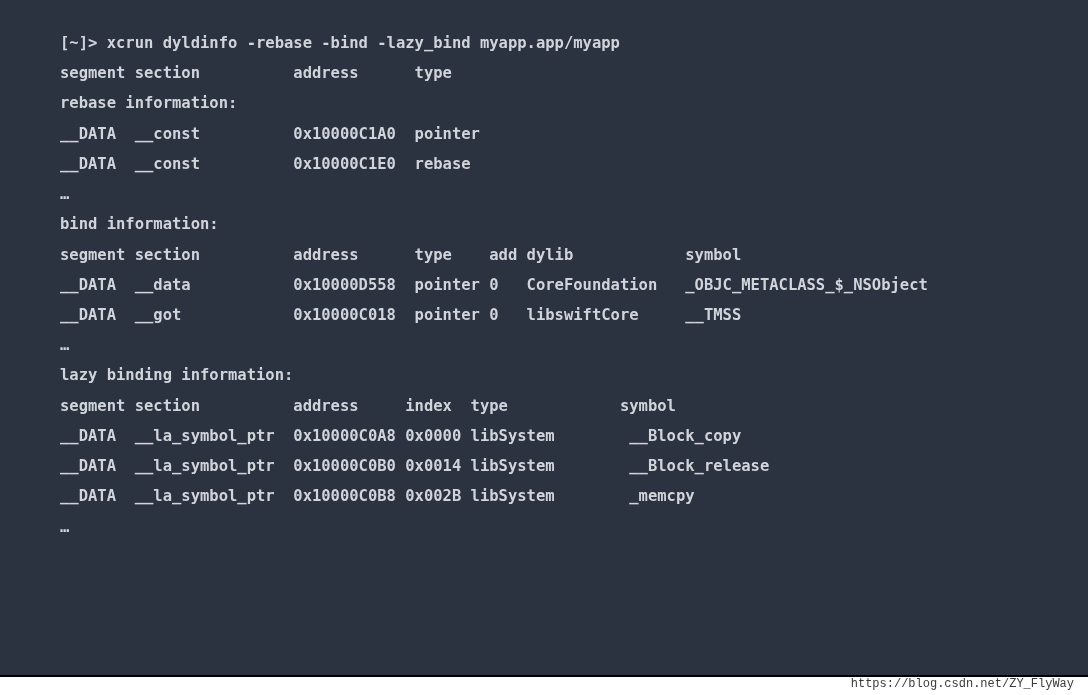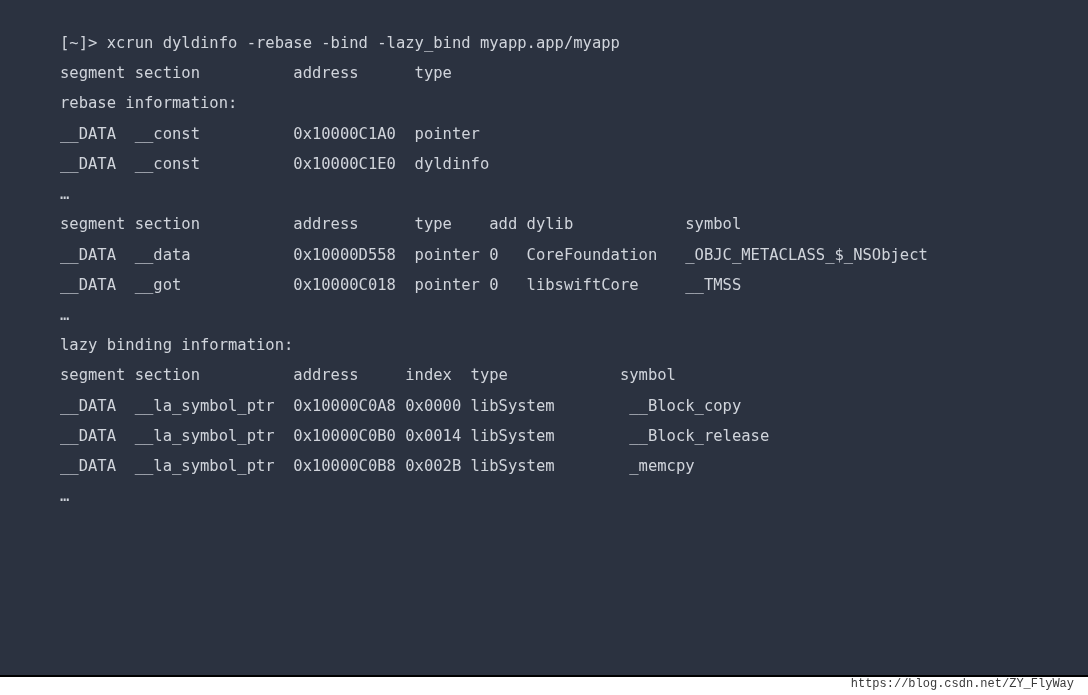--- a/index.html
+++ b/index.html
@@ -8,21 +8,21 @@
       font-family: 'Menlo', 'Monaco', 'Consolas', monospace;
       font-size: 15.5px;
       line-height: 1.95;
       color: #d0d4db;
       padding: 28px 0 0 60px;
       width: 1088px;
       height: 695px;
       overflow: hidden;
       position: relative;
     }
-    .line { white-space: pre; }
+    .line { white-space: pre; font-weight: bold; }
     .watermark {
       position: absolute;
       bottom: 4px;
       right: 12px;
       font-family: Liberation Mono, monospace;
       font-size: 12px;
       color: #3a3a3a;
       background: #fff;
       padding: 0 2px;
       line-height: 14px;
@@ -42,22 +42,23 @@
     }
   </style>
 </head>
 <body>
 
 <div id="terminal">
     <div class="line">[~]&gt; xcrun dyldinfo -rebase -bind -lazy_bind myapp.app/myapp</div>
     <div class="line">segment section          address      type</div>
     <div class="line">rebase information:</div>
     <div class="line">__DATA  __const          0x10000C1A0  pointer</div>
-    <div class="line">__DATA  __const          0x10000C1E0  dyldinfo</div>
+    <div class="line">__DATA  __const          0x10000C1E0  rebase</div>
     <div class="line">…</div>
+    <div class="line">bind information:</div>
     <div class="line">segment section          address      type    add dylib            symbol</div>
     <div class="line">__DATA  __data           0x10000D558  pointer 0   CoreFoundation   _OBJC_METACLASS_$_NSObject</div>
     <div class="line">__DATA  __got            0x10000C018  pointer 0   libswiftCore     __TMSS</div>
     <div class="line">…</div>
     <div class="line">lazy binding information:</div>
     <div class="line">segment section          address     index  type            symbol</div>
     <div class="line">__DATA  __la_symbol_ptr  0x10000C0A8 0x0000 libSystem        __Block_copy</div>
     <div class="line">__DATA  __la_symbol_ptr  0x10000C0B0 0x0014 libSystem        __Block_release</div>
     <div class="line">__DATA  __la_symbol_ptr  0x10000C0B8 0x002B libSystem        _memcpy</div>
     <div class="line">…</div>

